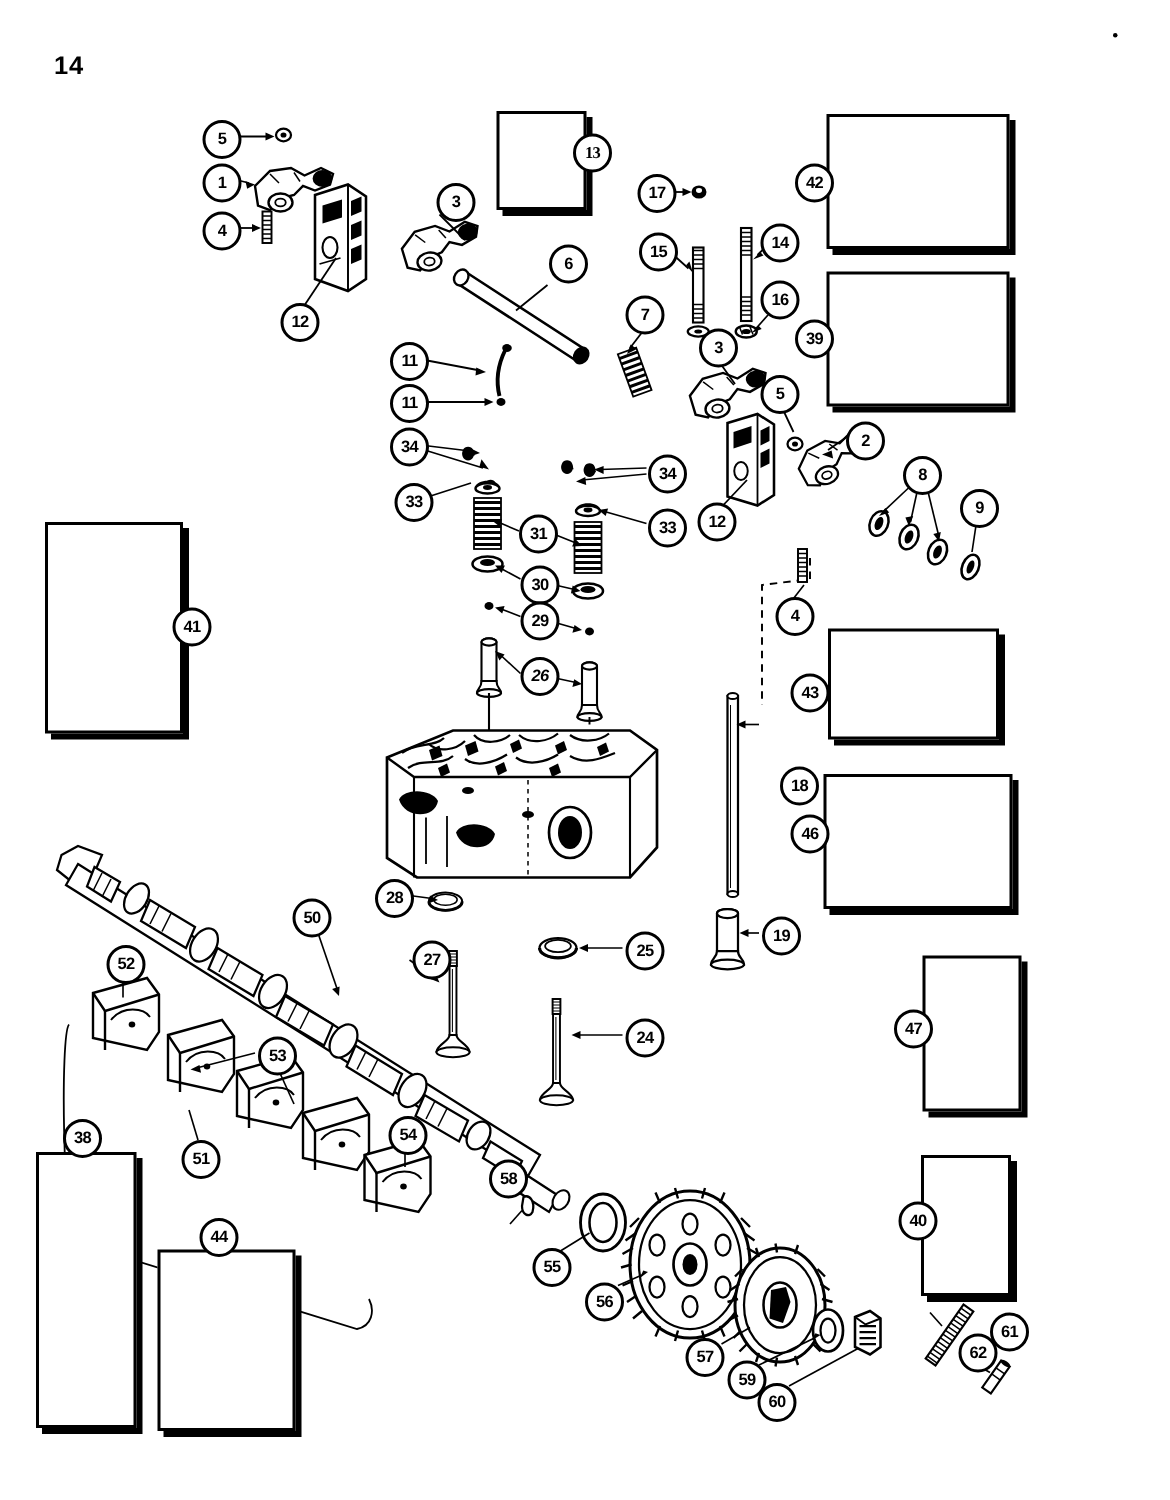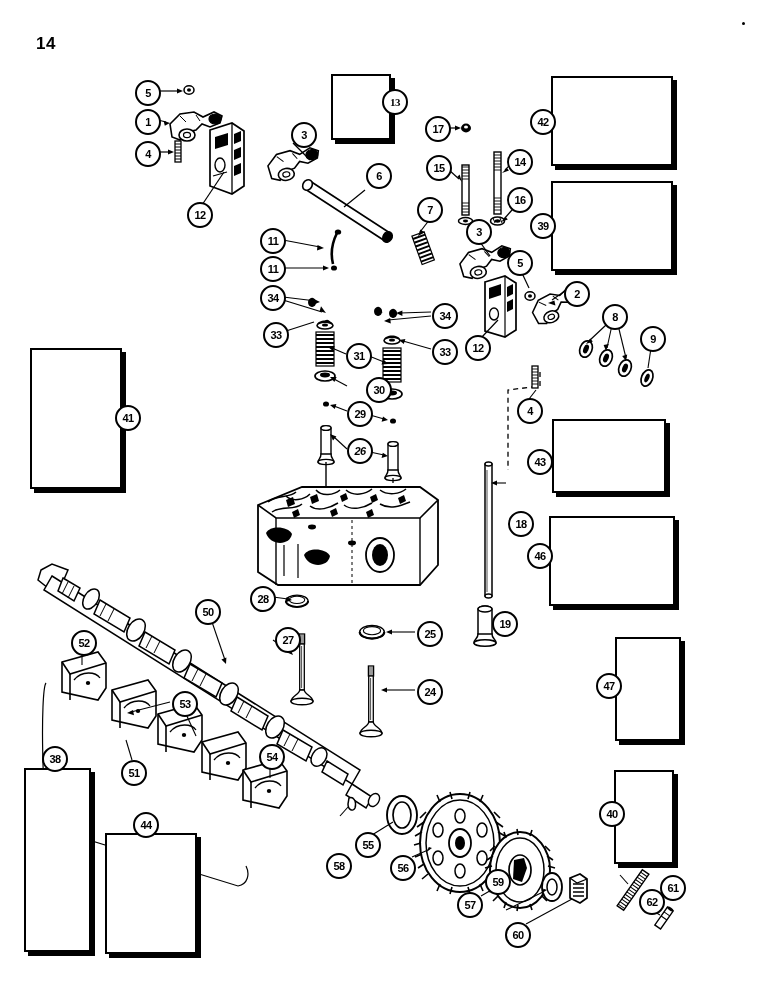--- a/index.html
+++ b/index.html
@@ -686,40 +686,40 @@
       <div class="callout c-sm" style="left: 518px; top: 261px;">5</div>
       <div class="callout c-sm" style="left: 575px; top: 292px;">2</div>
       <div class="callout c-sm" style="left: 613px; top: 315px;">8</div>
       <div class="callout c-sm" style="left: 651px; top: 337px;">9</div>
       <div class="callout c-sm" style="left: 476px; top: 346px;">12</div>
       <div class="callout c-sm" style="left: 271px; top: 296px;">34</div>
       <div class="callout c-sm" style="left: 443px; top: 314px;">34</div>
       <div class="callout c-sm" style="left: 274px; top: 333px;">33</div>
       <div class="callout c-sm" style="left: 443px; top: 350px;">33</div>
       <div class="callout c-sm" style="left: 357px; top: 354px;">31</div>
-      <div class="callout c-sm" style="left: 377px; top: 388px;">30</div>
+      <div class="callout c-sm" style="left: 358px; top: 388px;">30</div>
       <div class="callout c-sm" style="left: 358px; top: 412px;">29</div>
       <div class="callout c-sm" style="left: 358px; top: 449px; font-style: italic;">26</div>
       <div class="callout c-sm" style="left: 528px; top: 409px;">4</div>
-      <div class="callout c-sm" style="left: 519px; top: 483px; margin-top: 28px;">18</div>
-      <div class="callout c-sm" style="left: 503px; top: 622px;">19</div>
+      <div class="callout c-sm" style="left: 531px; top: 483px; margin-top: 28px;">18</div>
+      <div class="callout c-sm" style="left: 519px; top: 622px;">19</div>
       <div class="callout c-sm" style="left: 261px; top: 597px;">28</div>
       <div class="callout c-sm" style="left: 261px; top: 638px; margin-left: 14px;">27</div>
       <div class="callout c-sm" style="left: 428px; top: 632px;">25</div>
       <div class="callout c-sm" style="left: 428px; top: 690px;">24</div>
       <div class="callout c-sm" style="left: 206px; top: 610px;">50</div>
       <div class="callout c-sm" style="left: 82px; top: 641px;">52</div>
       <div class="callout c-sm" style="left: 183px; top: 702px;">53</div>
       <div class="callout c-sm" style="left: 270px; top: 755px;">54</div>
       <div class="callout c-sm" style="left: 132px; top: 771px;">51</div>
-      <div class="callout c-sm" style="left: 337px; top: 864px;">58</div>
+      <div class="callout c-sm" style="left: 337px; top: 784px;">58</div>
       <div class="callout c-sm" style="left: 366px; top: 843px;">55</div>
       <div class="callout c-sm" style="left: 401px; top: 866px;">56</div>
       <div class="callout c-sm" style="left: 468px; top: 903px;">57</div>
-      <div class="callout c-sm" style="left: 496px; top: 880px;">59</div>
+      <div class="callout c-sm" style="left: 496px; top: 918px;">59</div>
       <div class="callout c-sm" style="left: 516px; top: 933px;">60</div>
       <div class="callout c-sm" style="left: 620px; top: 886px; margin-left: 40px;">61</div>
       <div class="callout c-sm" style="left: 650px; top: 900px;">62</div>
       <div class="callout c-sm" style="left: 53px; top: 757px;">38</div>
       <div class="callout c-sm" style="left: 144px; top: 823px;">44</div>
       <div class="callout c-sm" style="left: 126px; top: 416px;">41</div>
       <div class="callout c-sm" style="left: 541px; top: 120px;">42</div>
       <div class="callout c-sm" style="left: 541px; top: 224px;">39</div>
       <div class="callout c-sm" style="left: 538px; top: 460px;">43</div>
       <div class="callout c-sm" style="left: 538px; top: 554px;">46</div>

